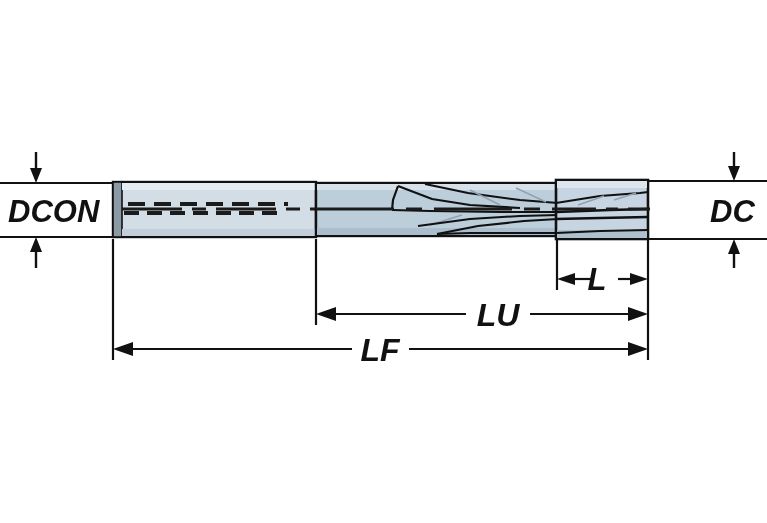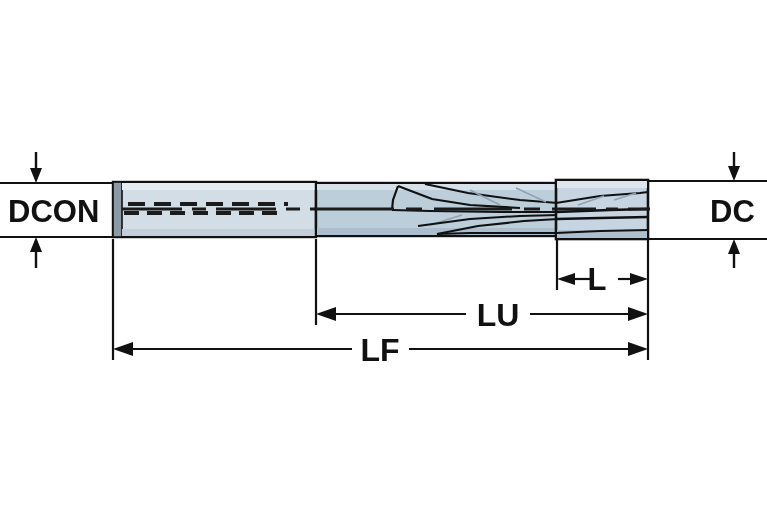--- a/index.html
+++ b/index.html
@@ -1,18 +1,18 @@
 <!DOCTYPE html>
 <html><head>
 <meta charset="utf-8">
 <style>
   html,body{margin:0;padding:0;background:#ffffff;}
   body{width:767px;height:523px;overflow:hidden;
        font-family:"Liberation Sans", sans-serif;}
-  #stage{position:relative;width:767px;height:523px;background:#a16207;}
+  #stage{position:relative;width:767px;height:523px;background:#a16207;font-style:italic;}
   #stage svg{display:block;}
   .dimlabel{font-family:"Liberation Sans", sans-serif;font-weight:bold;fill:#111111;}
 </style>
 </head>
 <body>
 
 <div id="stage">
 <svg width="767" height="523" viewBox="0 0 767 523" xmlns="http://www.w3.org/2000/svg">
 
   <rect x="0" y="0" width="767" height="523" fill="#ffffff"></rect>

